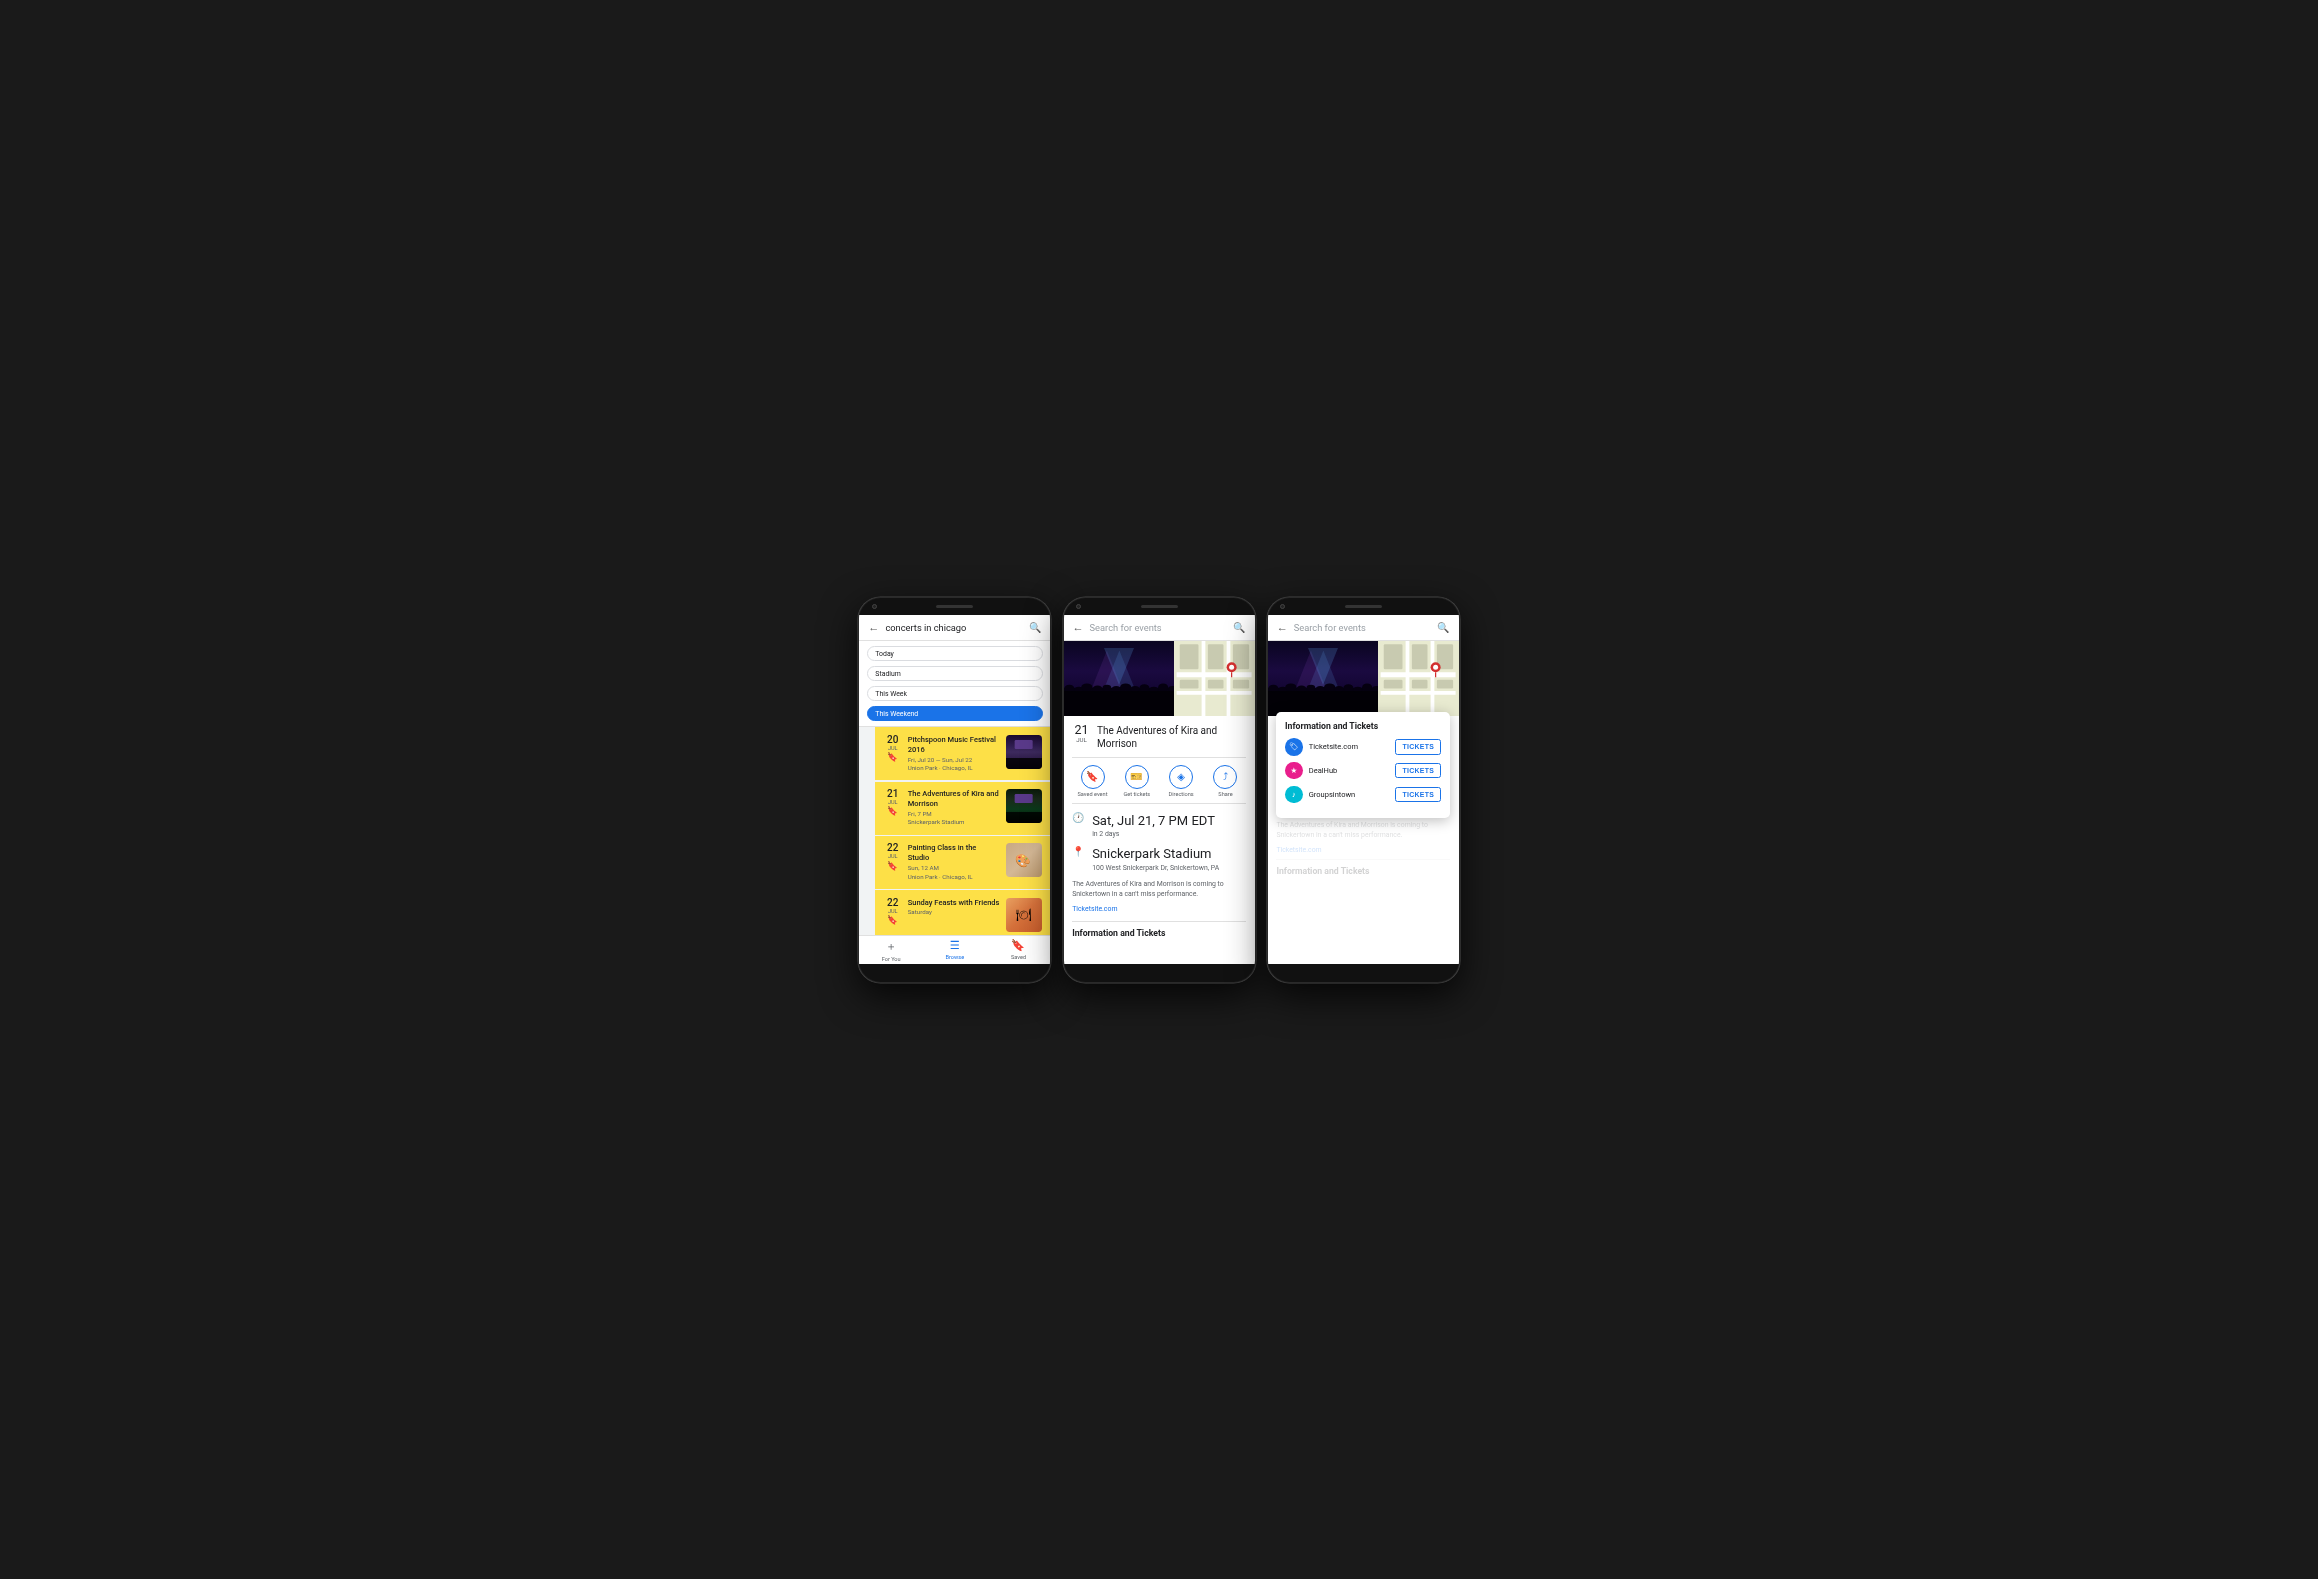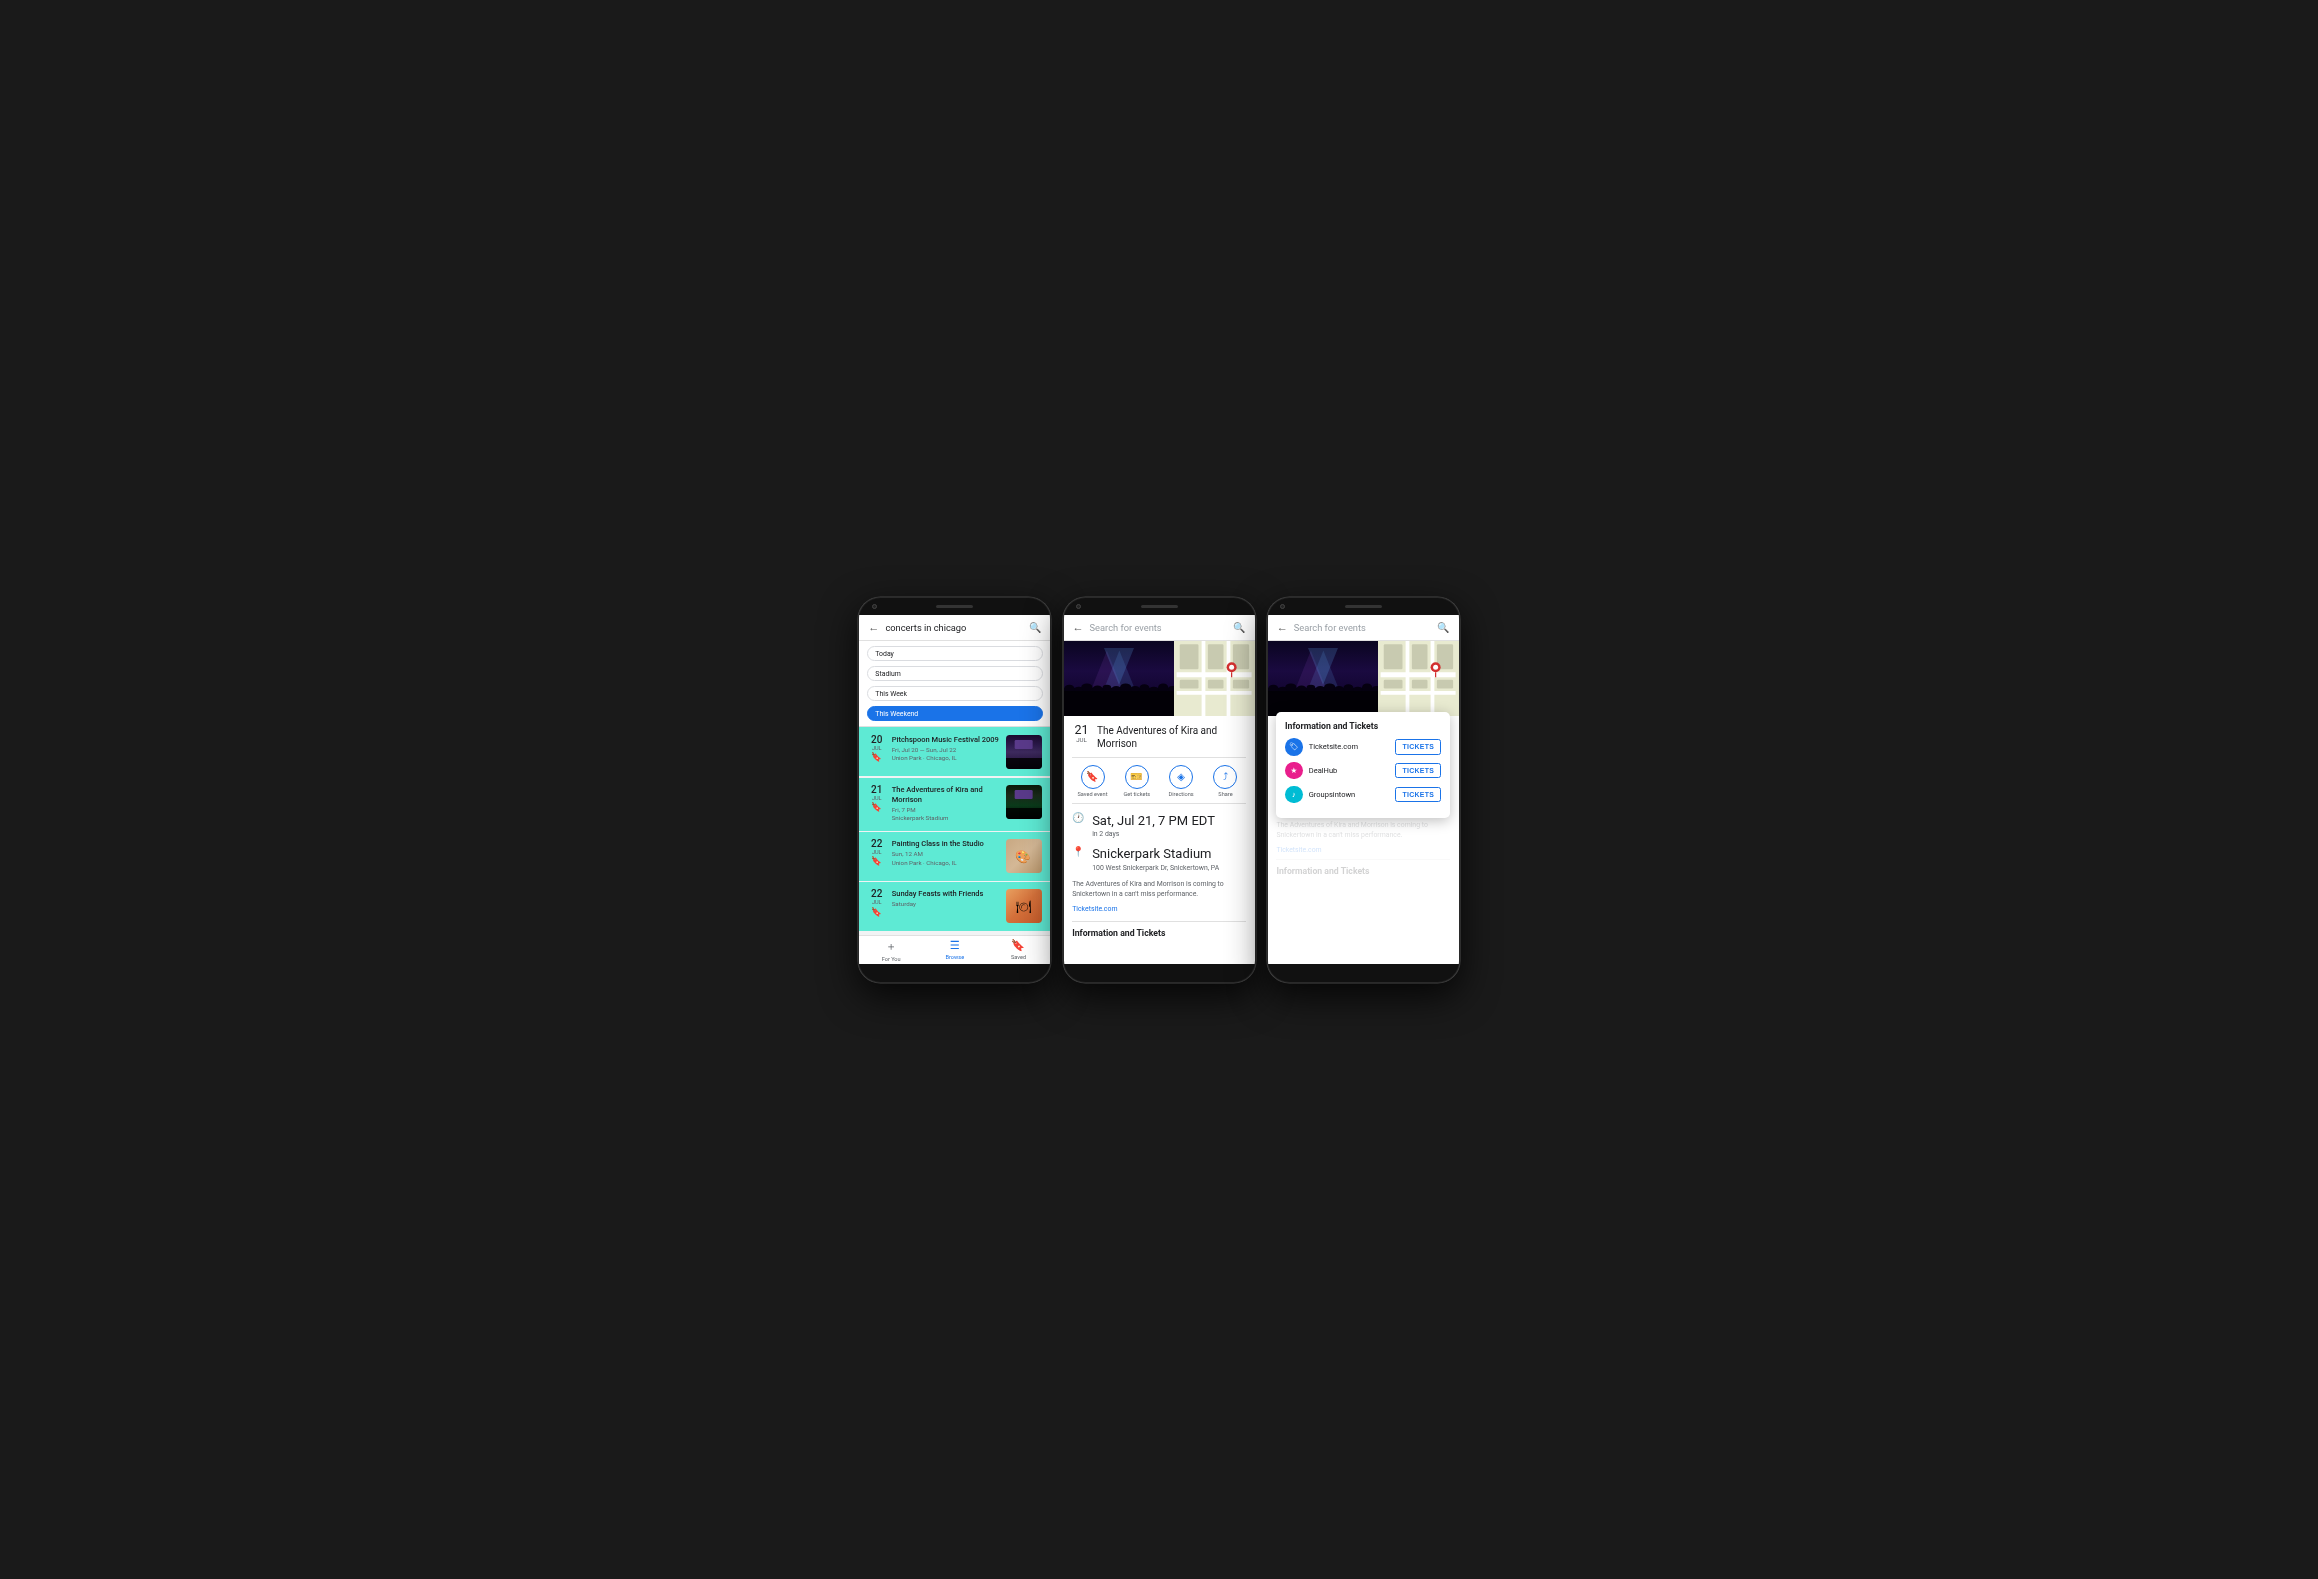--- a/index.html
+++ b/index.html
@@ -130,27 +130,28 @@
       border-color: #1a73e8;
     }
 
     .events-list {
       overflow-y: auto;
       flex: 1;
       background: #f1f3f4;
     }
 
     .event-item {
-      background: #5eead4;
+      background: #fde047;
       margin-bottom: 1.2px;
       padding: 7.5px 8.7px;
       display: flex;
       align-items: flex-start;
       gap: 6.2px;
       cursor: pointer;
+      margin-left: 16px;
     }
 
     .event-date-col {
       text-align: center;
       min-width: 17.5px;
     }
 
     .event-date-day {
       font-size: 10px;
       font-weight: 500;
@@ -592,21 +593,21 @@
 
       <div class="events-list">
 
         <div class="event-item">
           <div class="event-date-col">
             <div class="event-date-day">20</div>
             <div class="event-date-month">JUL</div>
             <div class="event-bookmark">🔖</div>
           </div>
           <div class="event-info">
-            <div class="event-title">Pitchspoon Music Festival 2009</div>
+            <div class="event-title">Pitchspoon Music Festival 2016</div>
             <div class="event-meta">Fri, Jul 20 — Sun, Jul 22</div>
             <div class="event-meta">Union Park · Chicago, IL</div>
           </div>
           <div class="event-thumb">
             <div class="thumb-crowd"></div>
           </div>
         </div>
 
         <div class="event-item">
           <div class="event-date-col">

